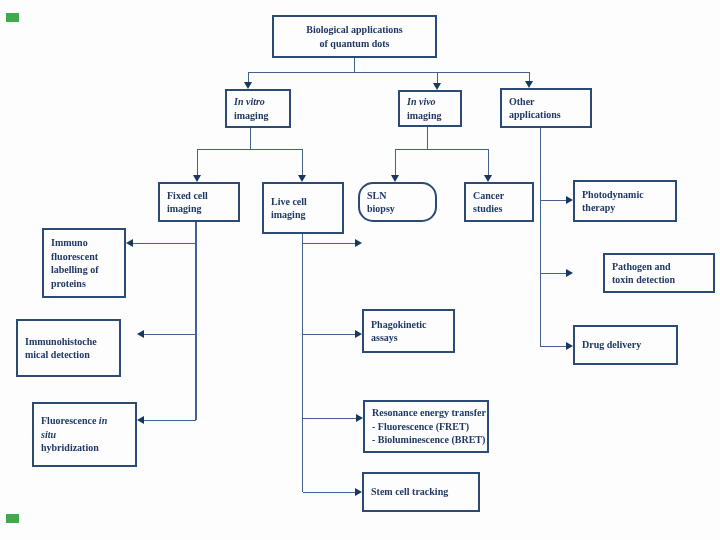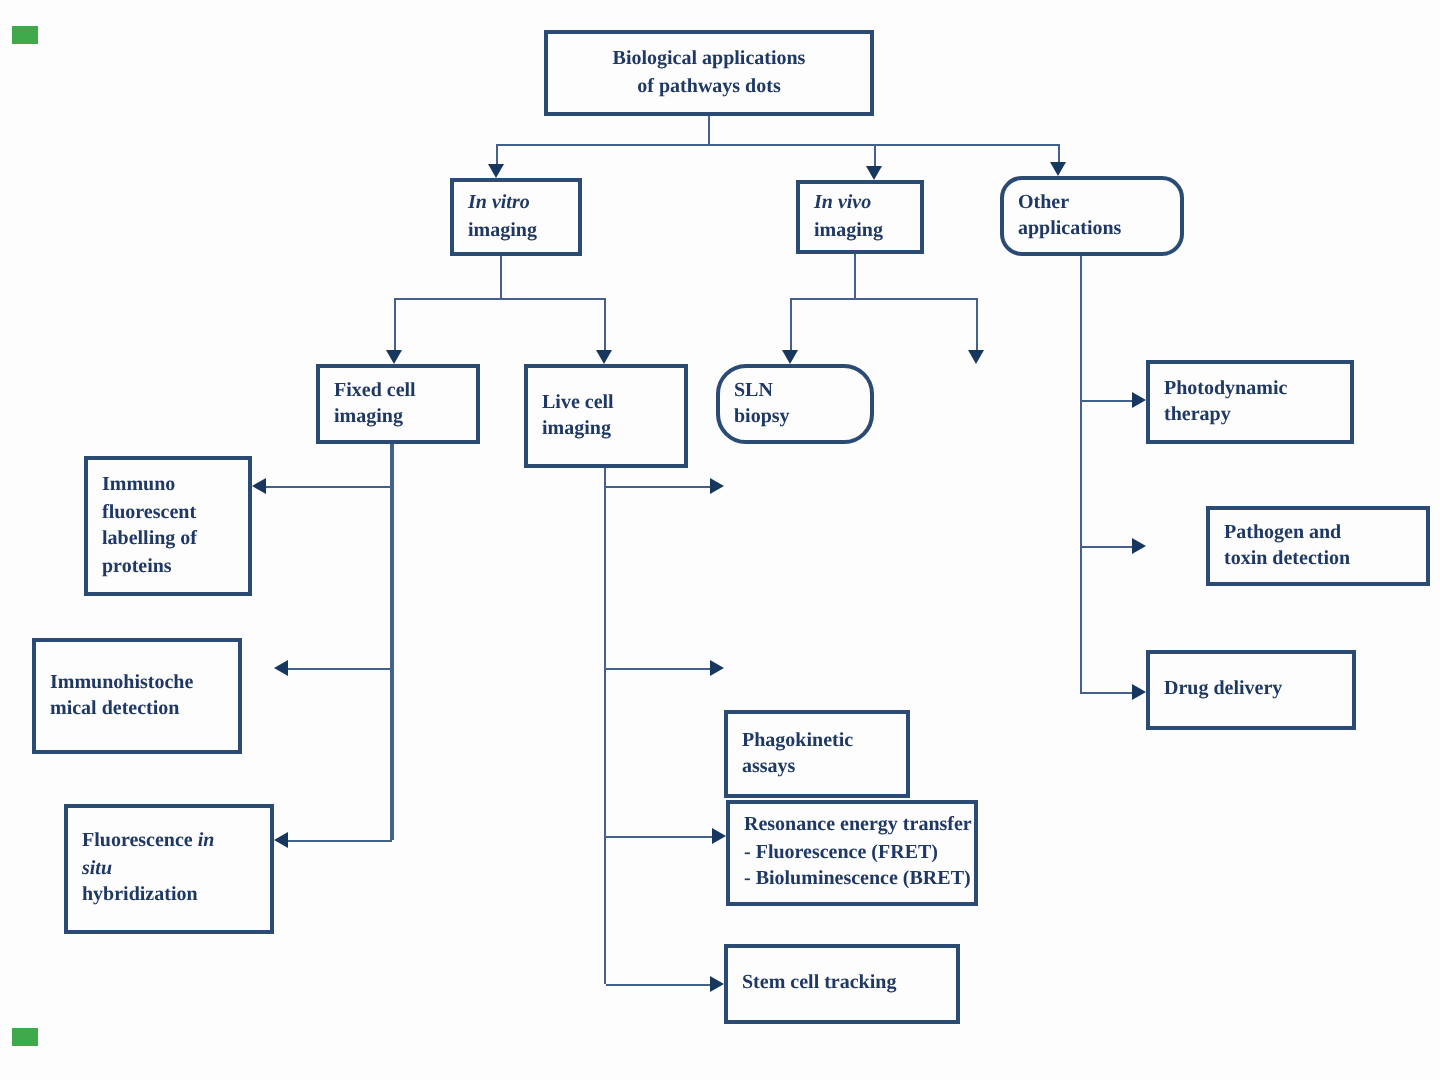--- a/index.html
+++ b/index.html
@@ -83,45 +83,49 @@
     <div class="arrow right" style="left: 566px; top: 342px;"></div>
     <div class="arrow left" style="left: 126px; top: 239px;"></div>
     <div class="arrow left" style="left: 137px; top: 330px;"></div>
     <div class="arrow left" style="left: 137px; top: 416px;"></div>
     <div class="arrow right" style="left: 355px; top: 239px;"></div>
     <div class="arrow right" style="left: 355px; top: 330px;"></div>
     <div class="arrow right" style="left: 356px; top: 414px;"></div>
     <div class="arrow right" style="left: 355px; top: 488px;"></div>
     <div class="node center" style="left: 272px; top: 15px; width: 165px; height: 43px; border-color: rgb(43, 74, 116); color: rgb(31, 56, 100);">
       <div class="ln"><span>Biological applications</span></div>
-      <div class="ln"><span>of pathways dots</span></div>
+      <div class="ln"><span>of quantum dots</span></div>
     </div>
     <div class="node" style="left: 225px; top: 89px; width: 66px; height: 39px; border-color: rgb(43, 74, 116); color: rgb(31, 56, 100);">
       <div class="ln"><span class="it">In vitro</span></div>
       <div class="ln"><span>imaging</span></div>
     </div>
     <div class="node" style="left: 398px; top: 90px; width: 64px; height: 37px; border-color: rgb(43, 74, 116); color: rgb(31, 56, 100);">
       <div class="ln"><span class="it">In vivo</span></div>
       <div class="ln"><span>imaging</span></div>
     </div>
-    <div class="node" style="left: 500px; top: 88px; width: 92px; height: 40px; border-color: rgb(43, 74, 116); color: rgb(31, 56, 100); border-radius: 11px;">
+    <div class="node" style="left: 500px; top: 88px; width: 92px; height: 40px; border-color: rgb(43, 74, 116); color: rgb(31, 56, 100);">
       <div class="ln"><span>Other</span></div>
       <div class="ln"><span>applications</span></div>
     </div>
     <div class="node" style="left: 158px; top: 182px; width: 82px; height: 40px; border-color: rgb(43, 74, 116); color: rgb(31, 56, 100);">
       <div class="ln"><span>Fixed cell</span></div>
       <div class="ln"><span>imaging</span></div>
     </div>
     <div class="node" style="left: 262px; top: 182px; width: 82px; height: 52px; border-color: rgb(43, 74, 116); color: rgb(31, 56, 100);">
       <div class="ln"><span>Live cell</span></div>
       <div class="ln"><span>imaging</span></div>
     </div>
     <div class="node" style="left: 358px; top: 182px; width: 79px; height: 40px; border-color: rgb(43, 74, 116); color: rgb(31, 56, 100); border-radius: 15px;">
       <div class="ln"><span>SLN</span></div>
       <div class="ln"><span>biopsy</span></div>
+    </div>
+    <div class="node" style="left: 464px; top: 182px; width: 70px; height: 40px; border-color: rgb(43, 74, 116); color: rgb(31, 56, 100);">
+      <div class="ln"><span>Cancer</span></div>
+      <div class="ln"><span>studies</span></div>
     </div>
     <div class="node" style="left: 573px; top: 180px; width: 104px; height: 42px; border-color: rgb(43, 74, 116); color: rgb(31, 56, 100);">
       <div class="ln"><span>Photodynamic</span></div>
       <div class="ln"><span>therapy</span></div>
     </div>
     <div class="node" style="left: 603px; top: 253px; width: 112px; height: 40px; border-color: rgb(43, 74, 116); color: rgb(31, 56, 100);">
       <div class="ln"><span>Pathogen and</span></div>
       <div class="ln"><span>toxin detection</span></div>
     </div>
     <div class="node" style="left: 573px; top: 325px; width: 105px; height: 40px; border-color: rgb(43, 74, 116); color: rgb(31, 56, 100);">
@@ -135,21 +139,21 @@
     </div>
     <div class="node" style="left: 16px; top: 319px; width: 105px; height: 58px; border-color: rgb(43, 74, 116); color: rgb(31, 56, 100);">
       <div class="ln"><span>Immunohistoche</span></div>
       <div class="ln"><span>mical detection</span></div>
     </div>
     <div class="node" style="left: 32px; top: 402px; width: 105px; height: 65px; border-color: rgb(43, 74, 116); color: rgb(31, 56, 100);">
       <div class="ln"><span>Fluorescence </span><span class="it">in</span></div>
       <div class="ln"><span class="it">situ</span></div>
       <div class="ln"><span>hybridization</span></div>
     </div>
-    <div class="node" style="left: 362px; top: 309px; width: 93px; height: 44px; border-color: rgb(43, 74, 116); color: rgb(31, 56, 100); margin-top: 46px;">
+    <div class="node" style="left: 362px; top: 309px; width: 93px; height: 44px; border-color: rgb(43, 74, 116); color: rgb(31, 56, 100);">
       <div class="ln"><span>Phagokinetic</span></div>
       <div class="ln"><span>assays</span></div>
     </div>
     <div class="node" style="left: 363px; top: 400px; width: 126px; height: 53px; border-color: rgb(43, 74, 116); color: rgb(31, 56, 100);">
       <div class="ln"><span>Resonance energy transfer</span></div>
       <div class="ln"><span>- Fluorescence (FRET)</span></div>
       <div class="ln"><span>- Bioluminescence (BRET)</span></div>
     </div>
     <div class="node" style="left: 362px; top: 472px; width: 118px; height: 40px; border-color: rgb(43, 74, 116); color: rgb(31, 56, 100);">
       <div class="ln"><span>Stem cell tracking</span></div>

